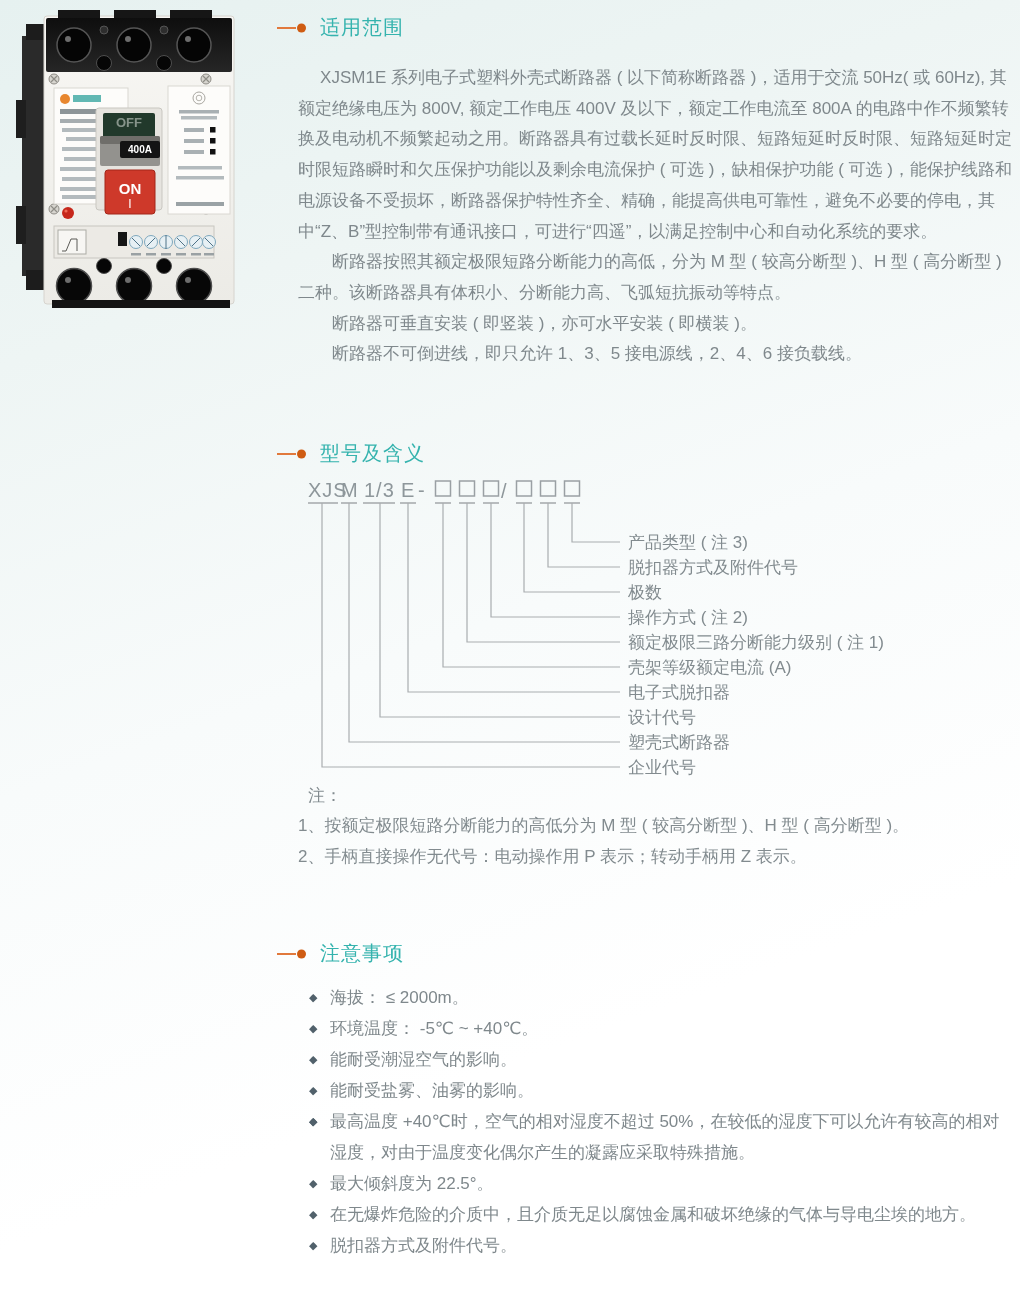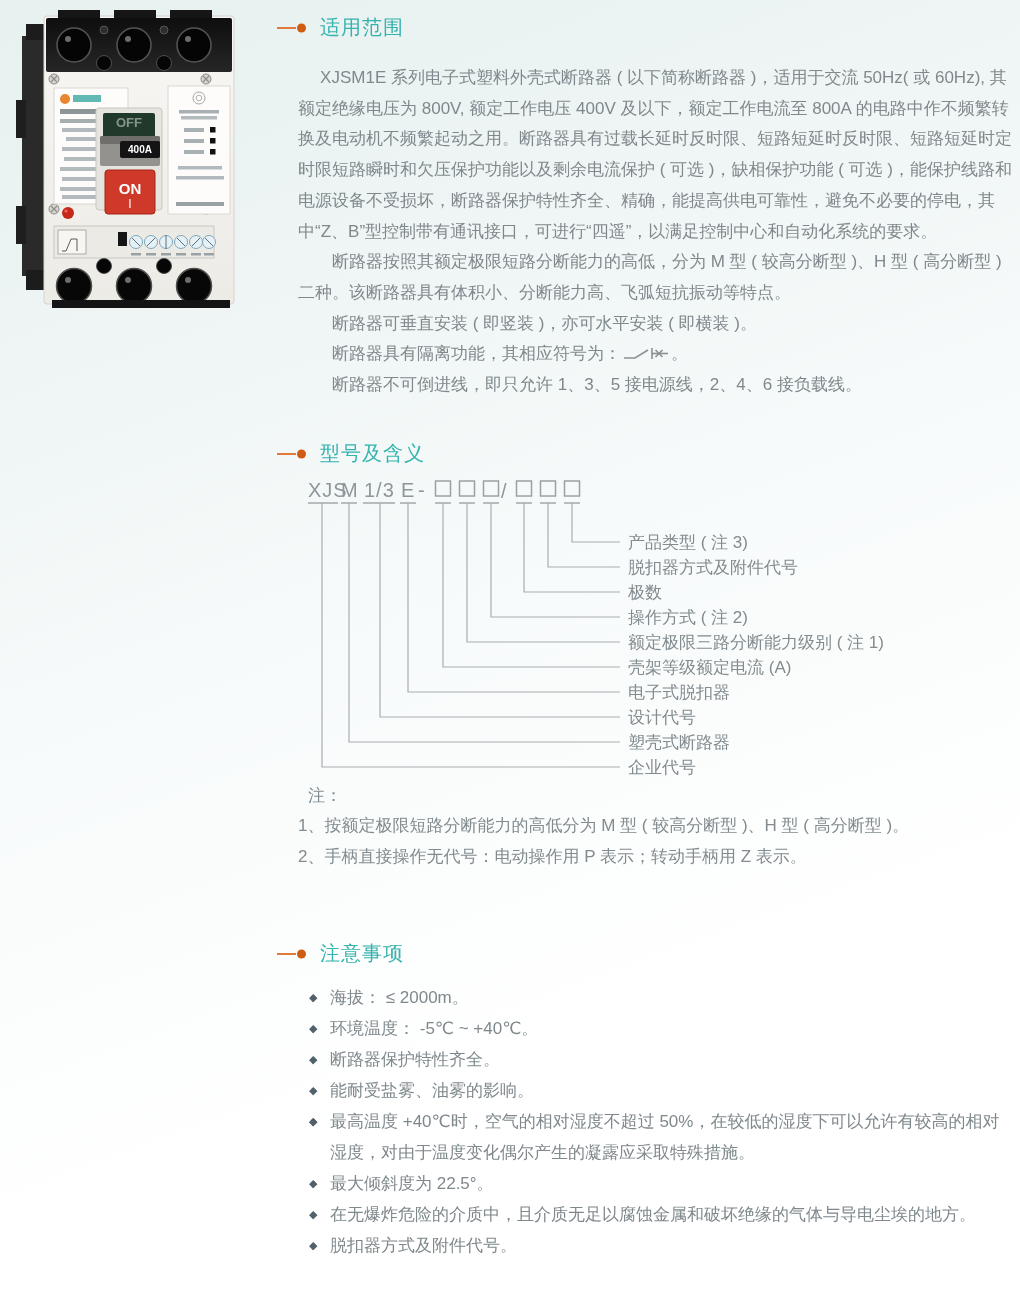--- a/index.html
+++ b/index.html
@@ -212,28 +212,20 @@
       <svg width="30" height="12">
         <line x1="0" y1="6" x2="19" y2="6" stroke="#e1793c" stroke-width="2"></line>
         <circle cx="24.5" cy="6" r="4.5" fill="#cf5c12"></circle>
       </svg>
       <span class="sec-title">适用范围</span>
     </div>
     <div class="body-text">
       <p class="ind1">XJSM1E 系列电子式塑料外壳式断路器 ( 以下简称断路器 )，适用于交流 50Hz( 或 60Hz), 其额定绝缘电压为 800V, 额定工作电压 400V 及以下，额定工作电流至 800A 的电路中作不频繁转换及电动机不频繁起动之用。断路器具有过载长延时反时限、短路短延时反时限、短路短延时定时限短路瞬时和欠压保护功能以及剩余电流保护 ( 可选 )，缺相保护功能 ( 可选 )，能保护线路和电源设备不受损坏，断路器保护特性齐全、精确，能提高供电可靠性，避免不必要的停电，其中“Z、B”型控制带有通讯接口，可进行“四遥”，以满足控制中心和自动化系统的要求。</p>
       <p class="ind2">断路器按照其额定极限短路分断能力的高低，分为 M 型 ( 较高分断型 )、H 型 ( 高分断型 ) 二种。该断路器具有体积小、分断能力高、飞弧短抗振动等特点。</p>
       <p class="ind2">断路器可垂直安装 ( 即竖装 )，亦可水平安装 ( 即横装 )。</p>
-      <p class="ind2"><span>断路器具有隔离功能，其相应符号为：</span><svg class="iso" width="46" height="18">
-            <g stroke="#8a9094" stroke-width="1.6" fill="none">
-              <path d="M1,14 h11 l13,-8"></path>
-              <path d="M29,4 v11"></path>
-              <path d="M29,9.5 h16"></path>
-              <path d="M32.5,6 l7,7 M39.5,6 l-7,7"></path>
-            </g>
-          </svg><span>。</span></p>
       <p class="ind2">断路器不可倒进线，即只允许 1、3、5 接电源线，2、4、6 接负载线。</p>
     </div>
   </div>
 
   <div class="sec" id="sec2">
     <div class="sec-header">
       <svg width="30" height="12">
         <line x1="0" y1="6" x2="19" y2="6" stroke="#e1793c" stroke-width="2"></line>
         <circle cx="24.5" cy="6" r="4.5" fill="#cf5c12"></circle>
       </svg>
@@ -311,21 +303,21 @@
     <div class="sec-header">
       <svg width="30" height="12">
         <line x1="0" y1="6" x2="19" y2="6" stroke="#e1793c" stroke-width="2"></line>
         <circle cx="24.5" cy="6" r="4.5" fill="#cf5c12"></circle>
       </svg>
       <span class="sec-title">注意事项</span>
     </div>
     <ul class="notice-list">
       <li><span class="dia">◆</span><span>海拔： ≤ 2000m。</span></li>
       <li><span class="dia">◆</span><span>环境温度： -5℃ ~ +40℃。</span></li>
-      <li><span class="dia">◆</span><span>断路器保护特性齐全。</span></li>
+      <li><span class="dia">◆</span><span>能耐受潮湿空气的影响。</span></li>
       <li><span class="dia">◆</span><span>能耐受盐雾、油雾的影响。</span></li>
       <li><span class="dia">◆</span></li>
       <li><span class="dia">◆</span><span>最高温度 +40℃时，空气的相对湿度不超过 50%，在较低的湿度下可以允许有较高的相对湿度，对由于温度变化偶尔产生的凝露应采取特殊措施。</span></li>
       <li><span class="dia">◆</span><span>最大倾斜度为 22.5°。</span></li>
       <li><span class="dia">◆</span><span>在无爆炸危险的介质中，且介质无足以腐蚀金属和破坏绝缘的气体与导电尘埃的地方。</span></li>
       <li><span class="dia">◆</span><span>脱扣器方式及附件代号。</span></li>
     </ul>
   </div>
 
 </div>

